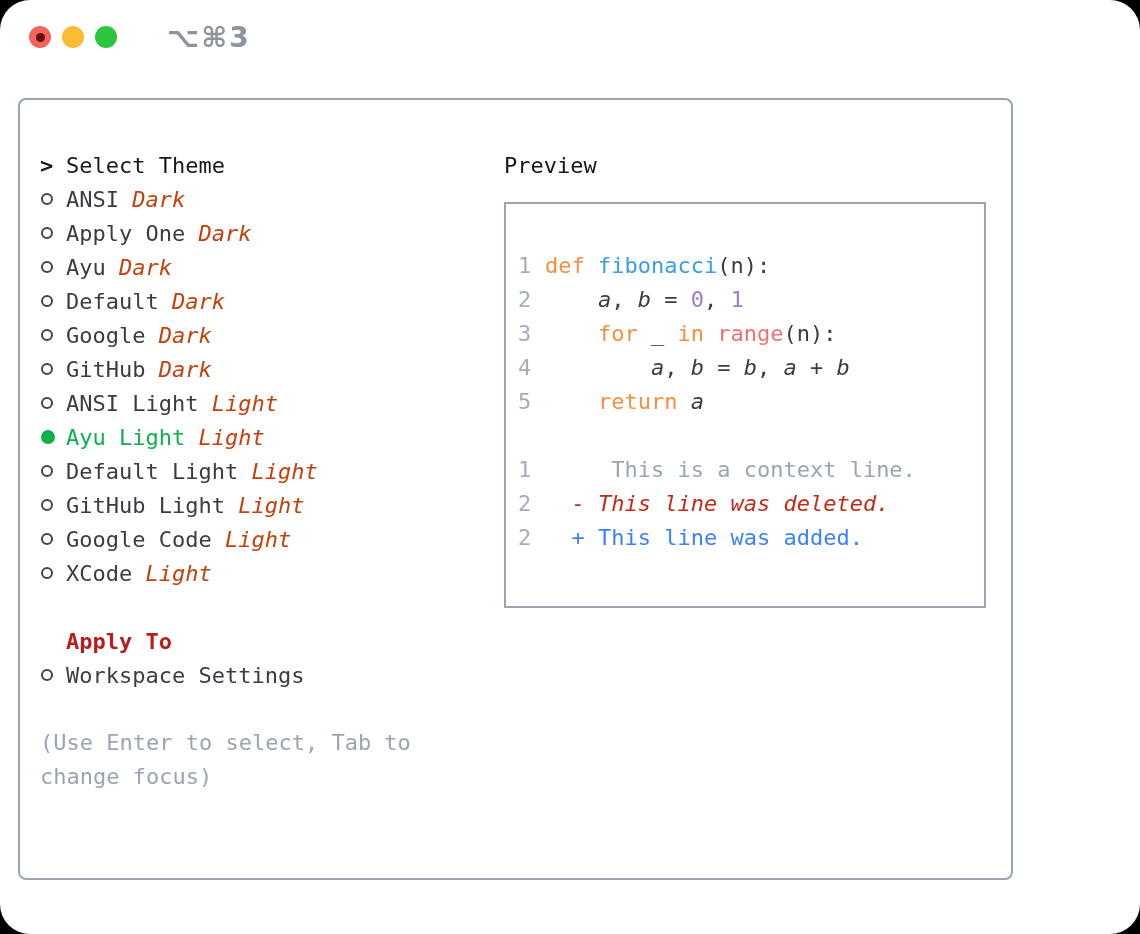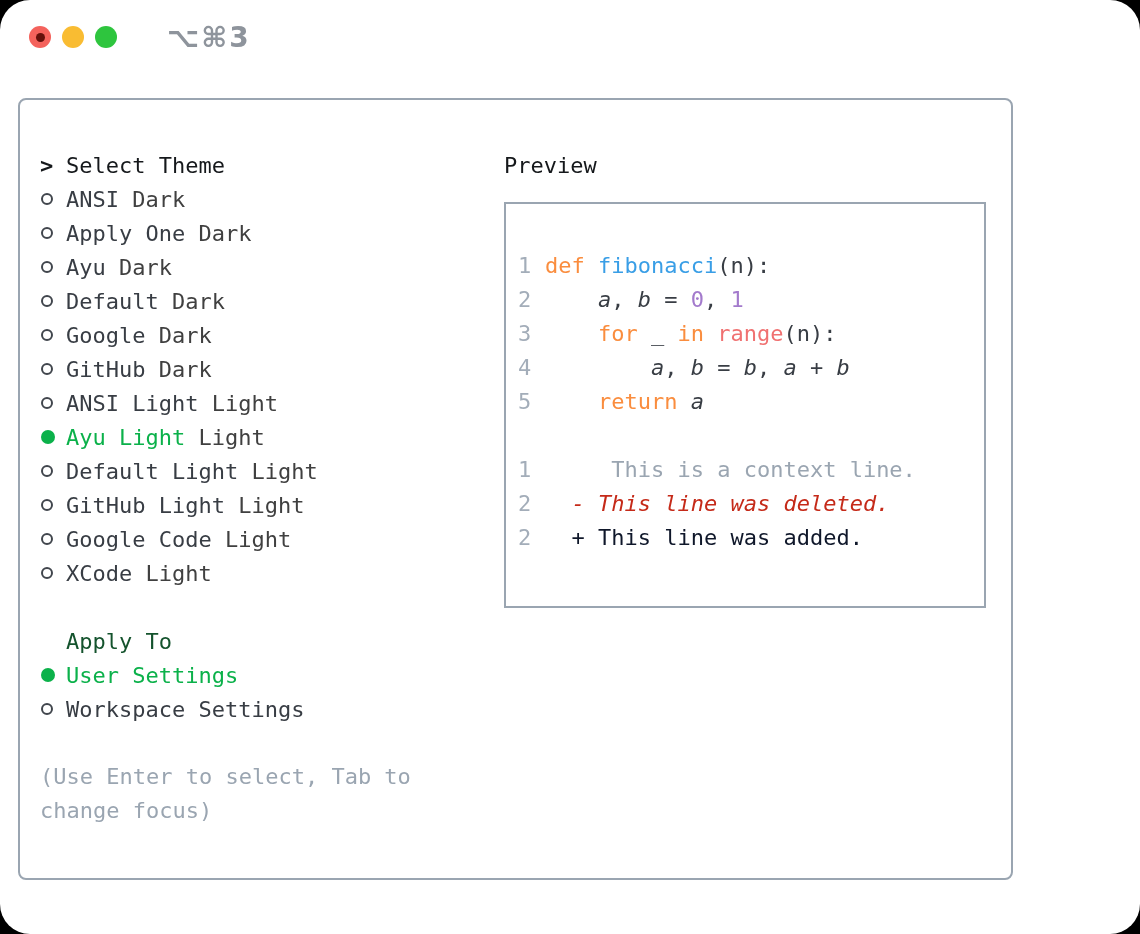--- a/index.html
+++ b/index.html
@@ -34,25 +34,25 @@
     background:#fff;
   }
   .content{display:flex;padding:48px 25px 0 20px;}
   .left-col{width:464px;flex-shrink:0;}
   .right-col{flex:1;}
   
   .row{height:34px;display:flex;align-items:center;white-space:pre;font-size:22px;color:#383d44;}
   .cell{display:inline-flex;width:26px;justify-content:flex-start;align-items:center;flex-shrink:0;}
   .prompt{font-weight:bold;color:#15181b;}
   .hdr{font-weight:normal;color:#15181b;}
-  .subhdr{color:#14532d;}
+  .subhdr{color:#b91c1c;font-weight:bold;}
   .ring{width:12px;height:12px;border:2px solid #41464d;border-radius:50%;box-sizing:border-box;margin-left:1px;}
   .ring.sel{border:none;background:#0bb14a;width:14px;height:14px;}
   .t-name{color:#383d44;}
-  .t-var{color:#404040;}
+  .t-var{color:#c2410c;font-style:italic;}
   .row.selected .t-name{color:#0bb14a;}
   .row.selected .t-apply{color:#0bb14a;}
   .spacer{height:34px;}
   .hint{margin-top:34px;width:440px;font-size:22px;line-height:34px;color:#9aa5b1;white-space:normal;}
   
   .preview-box{
     box-sizing:border-box;
     margin-top:20px;
     border:2px solid #9aa5b1;
     padding:44px 10px 52px 12px;
@@ -60,21 +60,21 @@
   }
   .code-row{height:34px;display:flex;align-items:center;white-space:pre;font-size:22px;color:#383d44;}
   .lnum{display:inline-block;width:27px;color:#a3adb9;flex-shrink:0;}
   .tok-kw{color:#fa8d3e;}
   .tok-fn{color:#399ee6;}
   .tok-num{color:#a37acc;}
   .tok-builtin{color:#f07171;}
   .tok-var{font-style:italic;color:#383d44;}
   .tok-ctx{color:#9aa5b1;}
   .tok-del{color:#c52a19;font-style:italic;}
-  .tok-add{color:#0f172a;text-align:right;}
+  .tok-add{color:#3b82f6;text-align:right;}
 </style>
 </head>
 <body>
 
 <div class="window">
 
   <div class="titlebar">
     <div class="lights">
       <div class="light red">
           <span class="dot"></span>
@@ -108,21 +108,20 @@
             <div class="row"><span class="cell"><span class="ring"></span></span><span class="t-name">XCode </span><span class="t-var">Light</span></div>
           </div>
 
         <div class="spacer"></div>
 
         <div class="row">
           <span class="cell"></span><span class="subhdr">Apply To</span>
         </div>
 
         <div id="apply-list">
-            <div class="row selected"><span class="cell"><span class="ring sel"></span></span><span class="t-apply">User Settings</span></div>
             <div class="row"><span class="cell"><span class="ring"></span></span><span class="t-apply">Workspace Settings</span></div>
           </div>
 
         <div class="hint">(Use Enter to select, Tab to change focus)</div>
       </div>
 
       <div class="right-col">
         <div class="row">
           <span class="hdr">Preview</span>
         </div>

